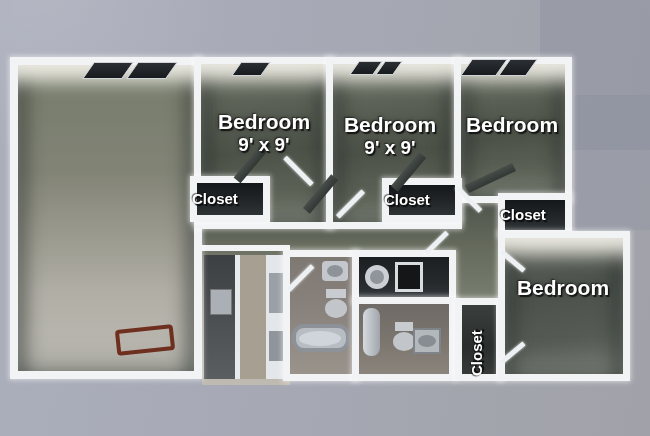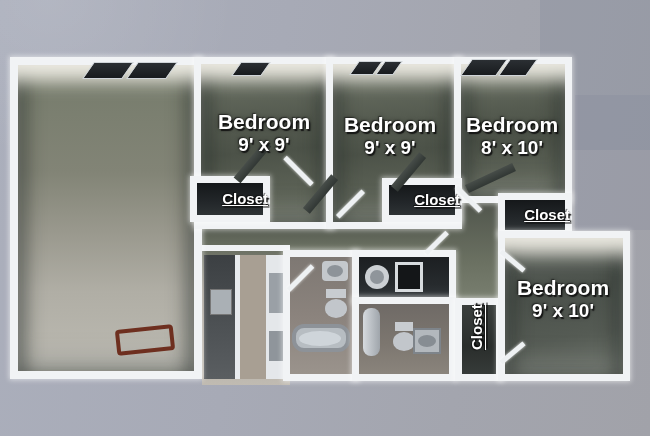--- a/index.html
+++ b/index.html
@@ -31,22 +31,22 @@
   .floor-bathL{background:linear-gradient(180deg,#7e7873 0%,#8b837d 50%,#9a938c 100%);}
   .floor-wd{background:linear-gradient(180deg,#1c1f22 0%,#272b2e 70%,#31363a 100%);}
   .floor-bathR{background:linear-gradient(180deg,#6f6a66 0%,#7c766f 55%,#8a847c 100%);}
   
   .lbl{
     position:absolute;color:#fff;text-align:center;font-weight:bold;line-height:1.15;
     text-shadow:1.5px 1.5px 1px rgba(15,15,15,.9),-1px -1px 1px rgba(15,15,15,.55),0 0 4px rgba(0,0,0,.5);
   }
   .lbl .nm{font-size:21px;display:block;}
   .lbl .dm{font-size:19px;display:block;font-weight:bold;}
-  .closet-lbl{position:absolute;color:#fff;font-weight:bold;font-size:15px;text-align:right;
-    text-shadow:1.5px 1.5px 1px rgba(10,10,10,.95),-1px -1px 1px rgba(10,10,10,.6);text-decoration:underline;}
+  .closet-lbl{position:absolute;color:#fff;font-weight:bold;font-size:15px;text-align:left;
+    text-shadow:1.5px 1.5px 1px rgba(10,10,10,.95),-1px -1px 1px rgba(10,10,10,.6);}
   .closet-lbl.vert{writing-mode:vertical-rl;transform:rotate(180deg);}
   
   .win{position:absolute;background:linear-gradient(180deg,#2b2f33,#181b1e);border:1px solid #cfd4d8;transform:skewX(-35deg);}
   
   .doorW{position:absolute;width:5px;background:#eef1f3;box-shadow:0 0 3px rgba(255,255,255,.8);}
   .doorD{position:absolute;width:9px;background:linear-gradient(90deg,#474d49,#313734);}
   
   .fx{position:absolute;box-sizing:border-box;}
 </style>
 </head>
@@ -134,25 +134,23 @@
   <div class="lbl" style="left:196px;top:110px;width:136px;">
     <span class="nm">Bedroom</span>
     <span class="dm">9' x 9'</span>
   </div>
   <div class="lbl" style="left:326px;top:113px;width:128px;">
     <span class="nm">Bedroom</span>
     <span class="dm">9' x 9'</span>
   </div>
   <div class="lbl" style="left:452px;top:113px;width:120px;">
     <span class="nm">Bedroom</span>
-    <span class="dm">8' x 10'</span>
   </div>
   <div class="lbl" style="left:500px;top:276px;width:126px;">
     <span class="nm">Bedroom</span>
-    <span class="dm">9' x 10'</span>
   </div>
 
   <div class="closet-lbl" style="left:192px;top:190px;width:76px;">Closet</div>
   <div class="closet-lbl" style="left:384px;top:191px;width:76px;">Closet</div>
   <div class="closet-lbl" style="left:500px;top:206px;width:70px;">Closet</div>
   <div class="closet-lbl vert" style="left:468px;top:304px;height:72px;width:22px;">Closet</div>
 
 </div>
 
 </body></html>

